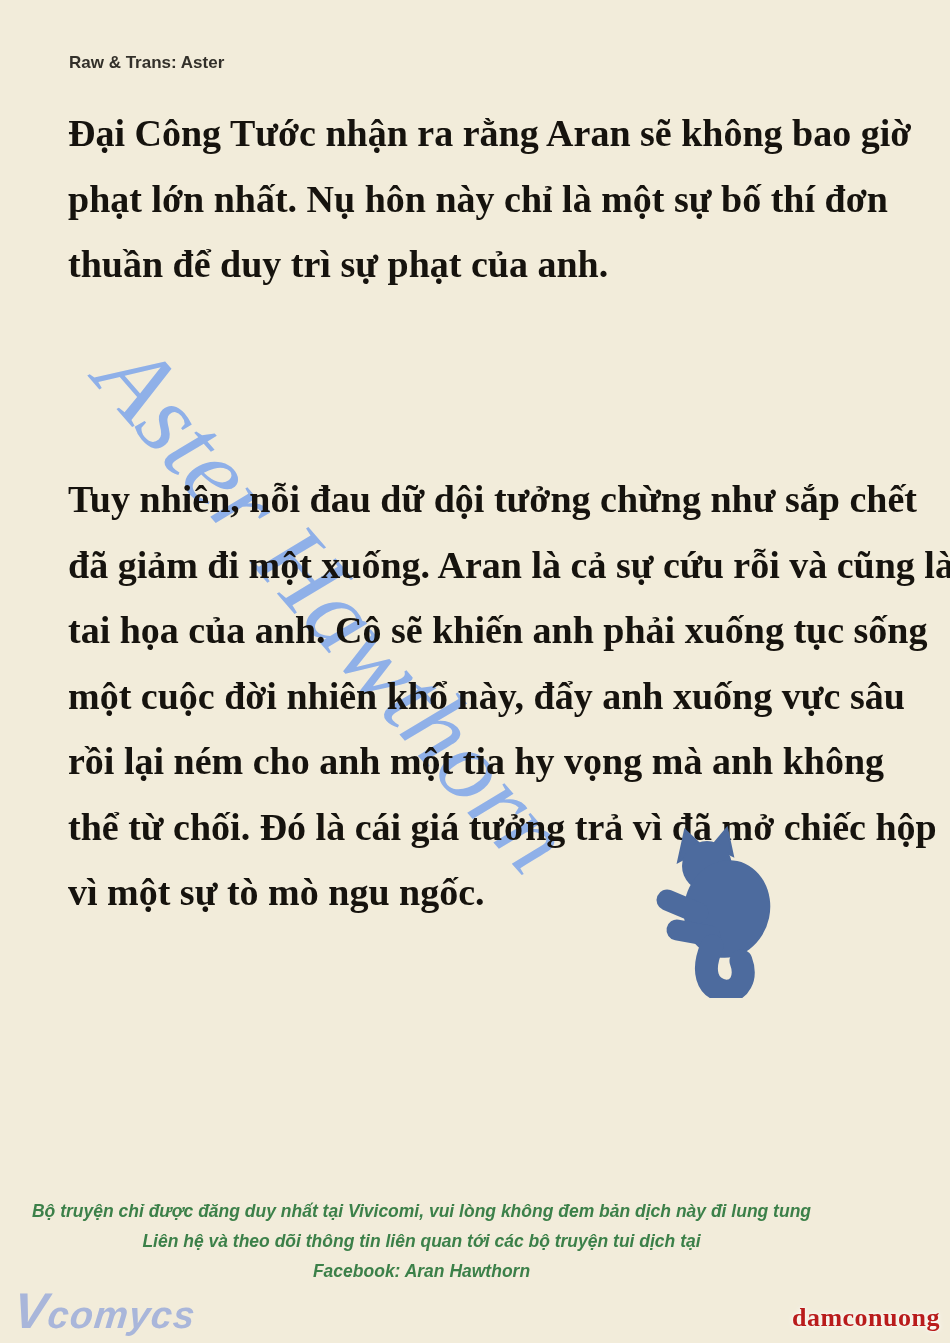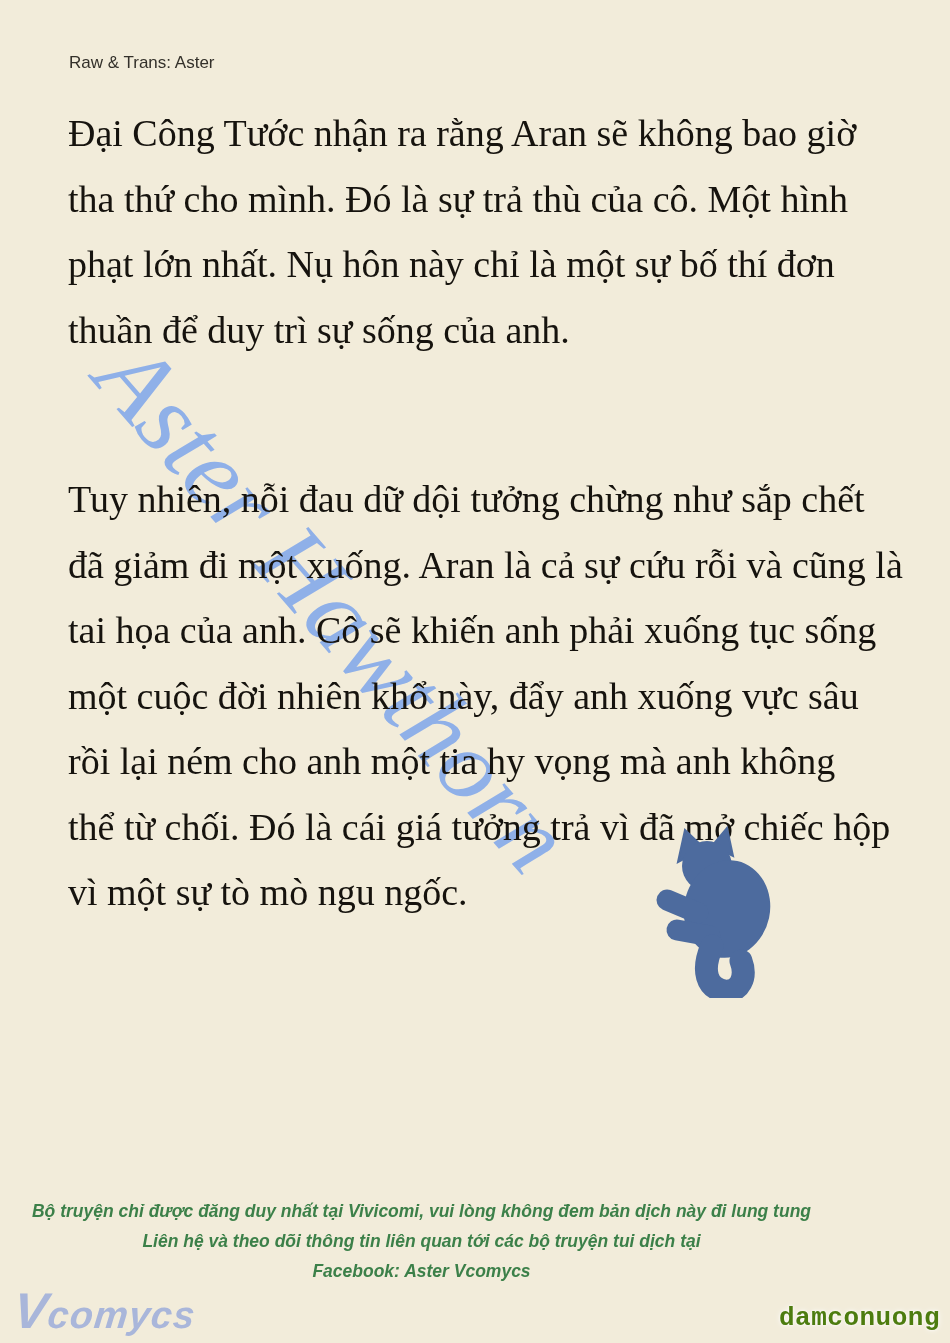--- a/index.html
+++ b/index.html
@@ -8,21 +8,21 @@
     width:950px;height:1343px;
     margin:0 auto;
     background:#f2ecda;
     overflow:hidden;
     font-family:"Liberation Serif", serif;
   }
   .credit{
     position:absolute;left:69px;top:53px;
     font-family:"Liberation Sans", sans-serif;
     font-size:17px;color:#33302a;
-    z-index:3;white-space:nowrap;
+    z-index:3;white-space:nowrap;font-weight:bold;
   }
   .watermark{
     position:absolute;left:162px;top:318px;
     font-family:"Liberation Serif", serif;
     font-style:italic;
     font-size:103px;
     color:#7aa3ec;
     opacity:.82;
     white-space:nowrap;
     transform:rotate(49deg);
@@ -33,20 +33,21 @@
   .body-text{
     position:absolute;left:68px;
     z-index:2;
     font-size:38px;
     color:#16130e;
   }
   .body-text .line{
     height:65.5px;
     line-height:65.5px;
     white-space:nowrap;
+    font-weight:bold;
   }
   .para1{top:101px;}
   .para2{top:467px;}
   .cat{
     position:absolute;left:650px;top:826px;
     width:125px;height:172px;
     z-index:2;
   }
   .footer{
     position:absolute;left:0;top:1196px;width:843px;
@@ -64,42 +65,41 @@
     font-size:38px;letter-spacing:1px;
     color:#a9b6da;
     transform:skewX(-6deg);
     z-index:3;white-space:nowrap;
   }
   .logo-vcomycs::first-letter{
     font-size:50px;
   }
   .logo-damconuong{
     position:absolute;right:10px;top:1303px;
-    font-family:Liberation Mono, monospace;
+    font-family:Liberation Serif, serif;
     font-weight:bold;
     font-size:26px;letter-spacing:.5px;
-    color:#4d7c0f;
+    color:#b91c1c;
     text-shadow:0 0 3px rgba(255,255,255,.95), 0 0 6px rgba(255,255,255,.8);
     z-index:3;white-space:nowrap;
   }
 </style>
 </head>
 <body>
 
 <div class="page">
 
   <div class="credit">Raw &amp; Trans: Aster</div>
 
   <div class="watermark">Aster Hawthorn</div>
 
   <div class="body-text para1">
     <div class="line">Đại Công Tước nhận ra rằng Aran sẽ không bao giờ</div>
-    <div class="line">tha thứ cho mình. Đó là sự trả thù của cô. Một hình</div>
     <div class="line">phạt lớn nhất. Nụ hôn này chỉ là một sự bố thí đơn</div>
-    <div class="line">thuần để duy trì sự sống của anh.</div>
+    <div class="line">thuần để duy trì sự phạt của anh.</div>
   </div>
 
   <div class="body-text para2">
     <div class="line">Tuy nhiên, nỗi đau dữ dội tưởng chừng như sắp chết</div>
     <div class="line">đã giảm đi một xuống. Aran là cả sự cứu rỗi và cũng là</div>
     <div class="line">tai họa của anh. Cô sẽ khiến anh phải xuống tục sống</div>
     <div class="line">một cuộc đời nhiên khổ này, đẩy anh xuống vực sâu</div>
     <div class="line">rồi lại ném cho anh một tia hy vọng mà anh không</div>
     <div class="line">thể từ chối. Đó là cái giá tưởng trả vì đã mở chiếc hộp</div>
     <div class="line">vì một sự tò mò ngu ngốc.</div>
@@ -118,20 +118,20 @@
       <line x1="17" y1="74" x2="48" y2="87" stroke-width="21" stroke-linecap="round"></line>
       <line x1="27" y1="104" x2="60" y2="110" stroke-width="21" stroke-linecap="round"></line>
 
       <path d="M62 120 C 51 145, 57 162, 74 165 C 90 167, 97 151, 91 135" fill="none" stroke-width="23" stroke-linecap="round"></path>
     </g>
   </svg>
 
   <div class="footer">
     <div>Bộ truyện chỉ được đăng duy nhất tại Vivicomi, vui lòng không đem bản dịch này đi lung tung</div>
     <div>Liên hệ và theo dõi thông tin liên quan tới các bộ truyện tui dịch tại</div>
-    <div>Facebook: Aster Vcomycs</div>
+    <div>Facebook: Aran Hawthorn</div>
   </div>
 
   <div class="logo-vcomycs">Vcomycs</div>
 
   <div class="logo-damconuong">damconuong</div>
 
 </div>
 
 </body></html>

